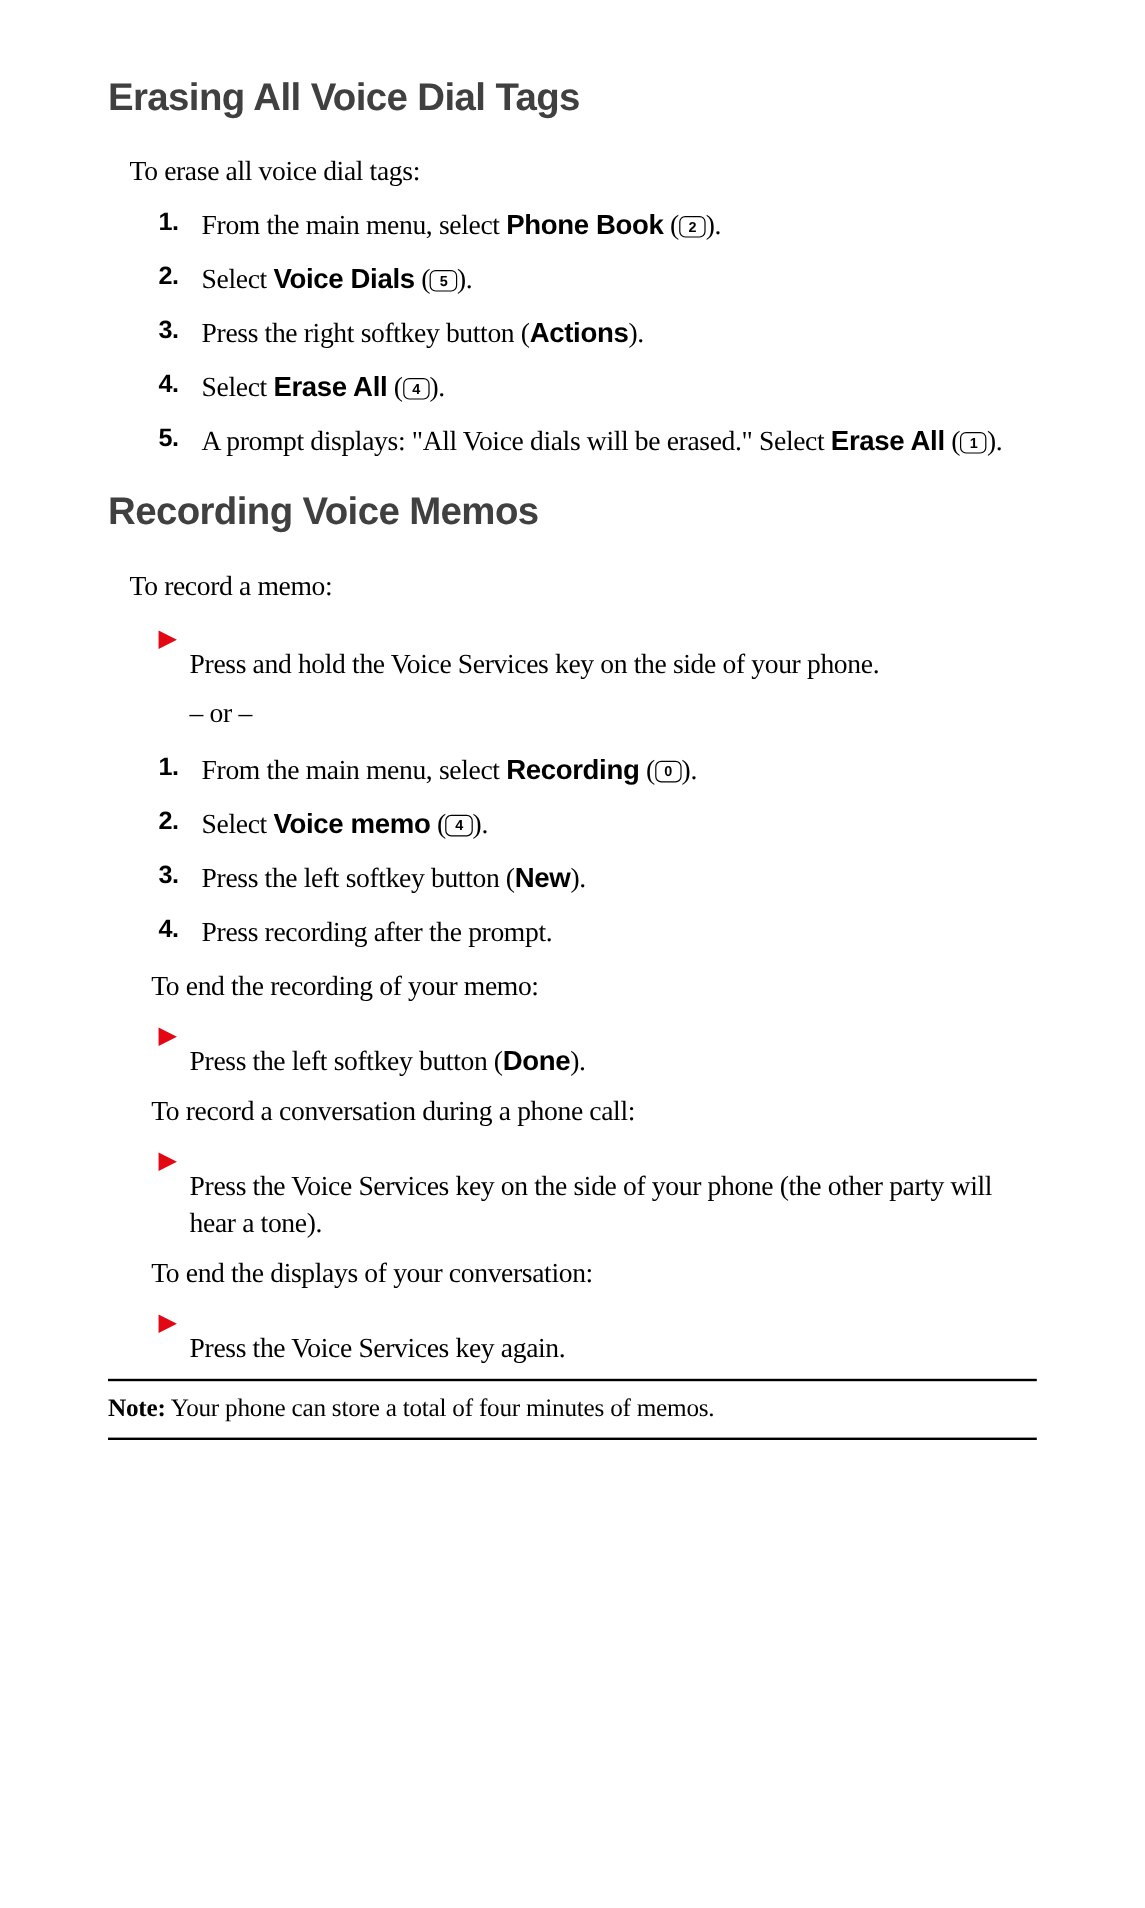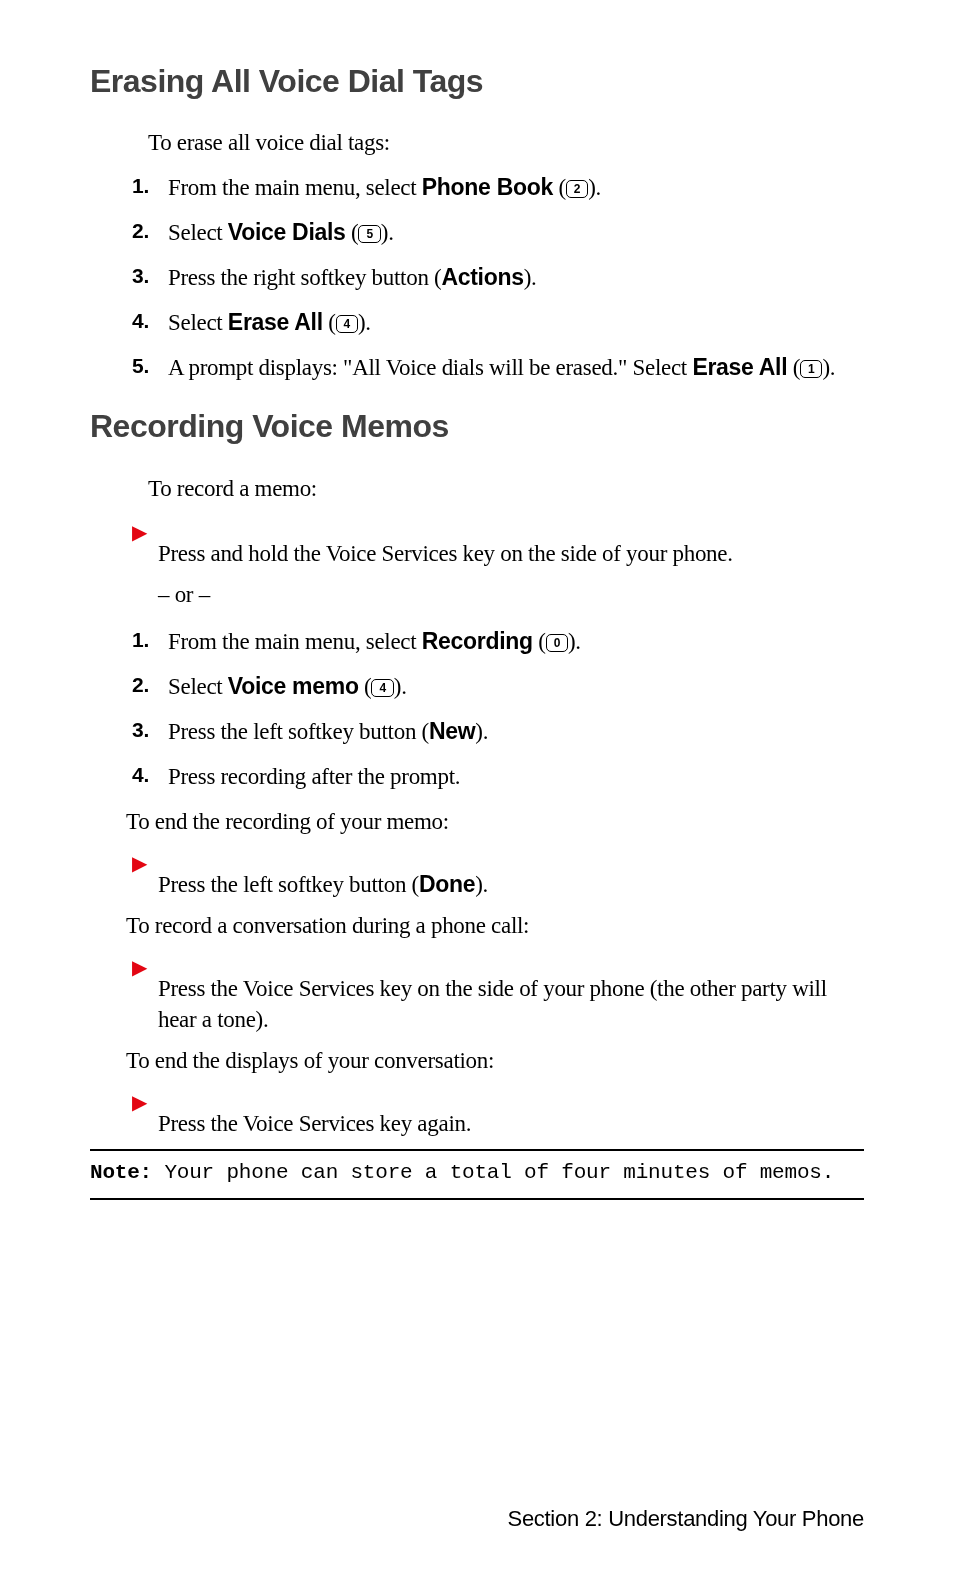--- a/index.html
+++ b/index.html
@@ -17,21 +17,21 @@
   }
   h2 {
     color: #404040;
     font-family: Arial, Helvetica, sans-serif;
     font-weight: 800;
     font-size: 32px;
     margin-bottom: 24px;
     letter-spacing: -0.5px;
   }
   .intro {
-    margin-left: 58px;
+    margin-left: 18px;
     margin-bottom: 14px;
   }
   .body-indent {
     margin-left: 36px;
     margin-bottom: 12px;
     margin-top: 8px;
   }
   ol.steps {
     list-style: none;
     margin-left: 42px;
@@ -88,21 +88,21 @@
   ul.arrow .txt { flex: 1; margin-top: 20px; }
   .ordash {
     margin-left: 68px;
     margin-bottom: 16px;
     margin-top: 6px;
   }
   .note-box {
     border-top: 2.5px solid #000;
     border-bottom: 2.5px solid #000;
     padding: 8px 0 10px 0;
-    font-family: Liberation Mono, monospace;
+    font-family: Liberation Serif, serif;
     font-size: 21px;
     letter-spacing: -0.2px;
   }
   .note-box .note-lbl {
     font-weight: 800;
   }
   .footer {
     position: absolute;
     bottom: 56px;
     right: 90px;
@@ -218,14 +218,13 @@
     <span class="marker">▶</span>
     <span class="txt">Press the Voice Services key again.</span>
   </li>
 </ul>
 
 <div class="note-box">
   <span class="note-lbl">Note:</span><span> Your phone can store a total of four minutes of memos.</span>
 </div>
 
 <div class="footer">
-  <div>Section 2: Understanding Your Phone</div>
 </div>
 
 </body></html>

